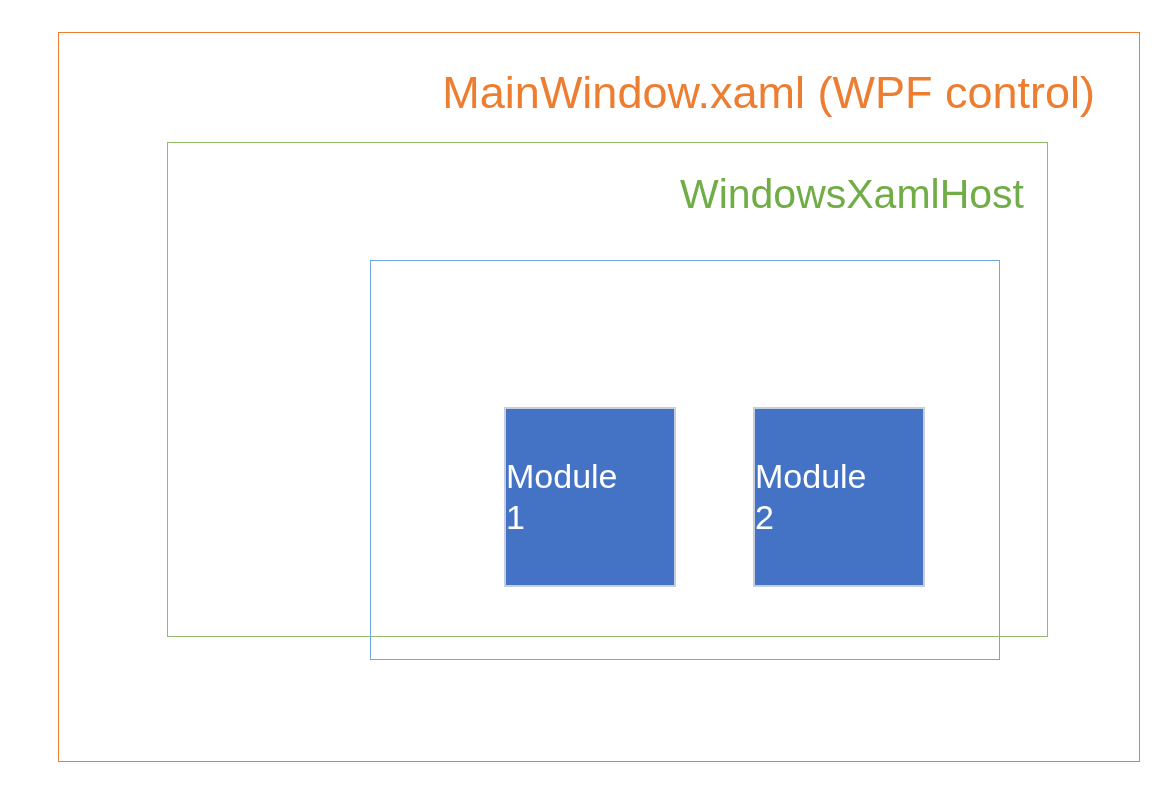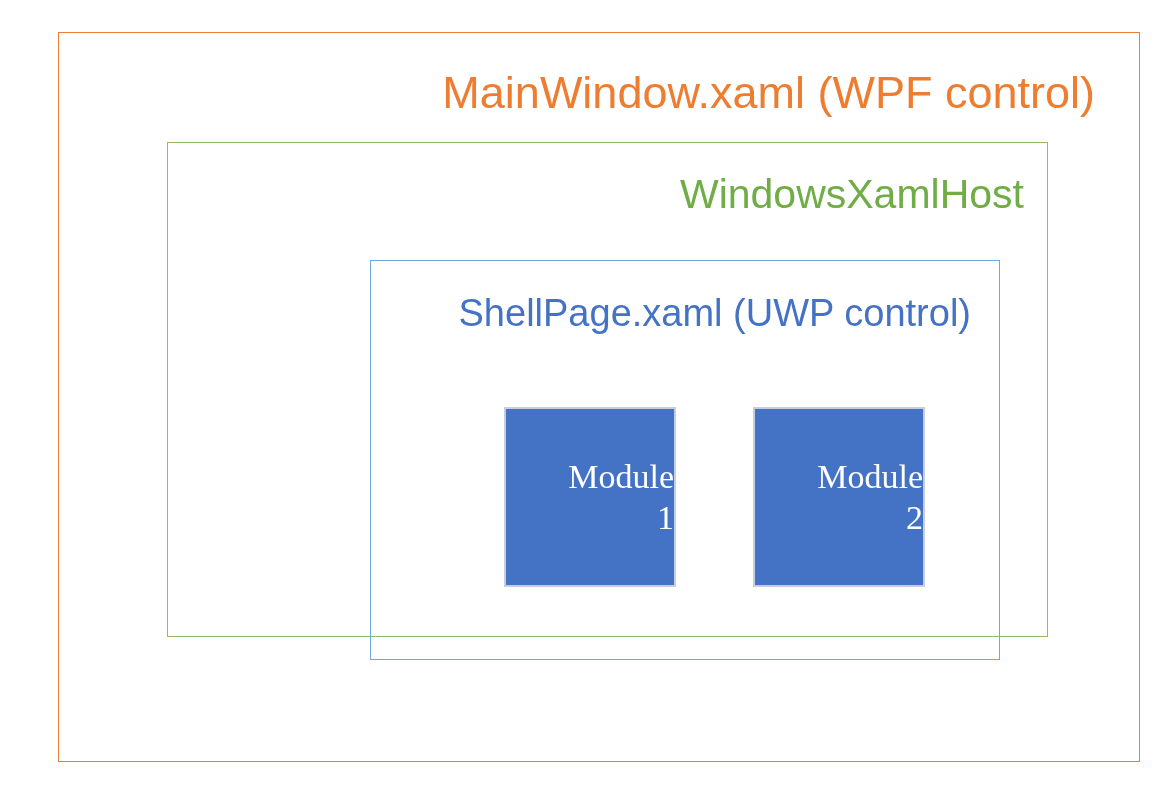--- a/index.html
+++ b/index.html
@@ -79,27 +79,26 @@
   
   .module {
     position: absolute;
     box-sizing: border-box;
     width: 172px;
     height: 180px;
     background: #4472C4;
     border: 2px solid #C7CDDC;
     display: flex;
     flex-direction: column;
-    align-items: flex-end;
+    align-items: flex-start;
     justify-content: center;
     color: #FFFFFF;
     font-size: 34px;
     line-height: 1.22;
     text-align: center;
-    font-family: Liberation Serif, serif;
   }
   .module-1 {
     left: 133px;   
     top: 146px;    
   }
   .module-2 {
     left: 382px;   
     top: 146px;
   }
   .module-line { display: block; }
@@ -112,21 +111,20 @@
   <div class="box box-outer">
 
     <div class="box-title title-outer">MainWindow.xaml (WPF control)</div>
 
     <div class="box box-middle">
 
       <div class="box-title title-middle">WindowsXamlHost</div>
 
       <div class="box box-inner">
 
-        <div class="box-title title-inner">ShellPage.xaml (UWP control)</div>
 
         <div class="module module-1">
           <span class="module-line">Module</span>
           <span class="module-line">1</span>
         </div>
 
         <div class="module module-2">
           <span class="module-line">Module</span>
           <span class="module-line">2</span>
         </div>

